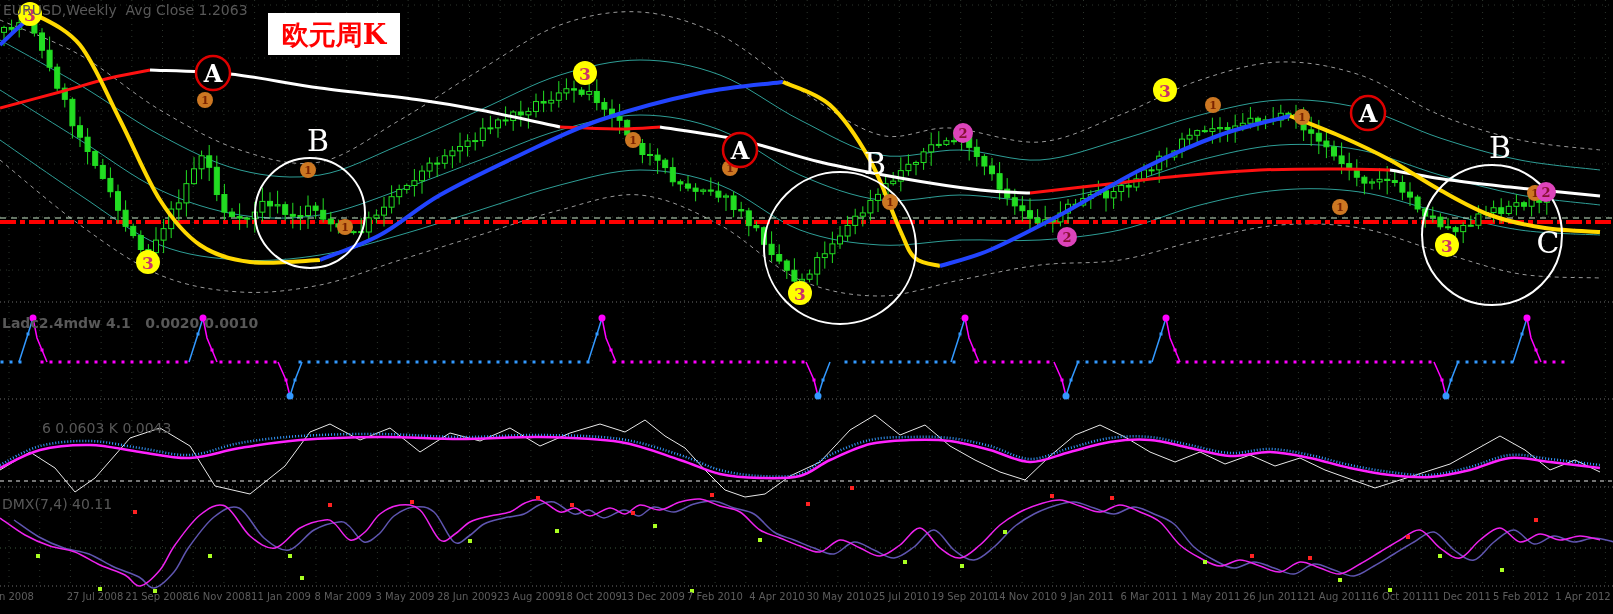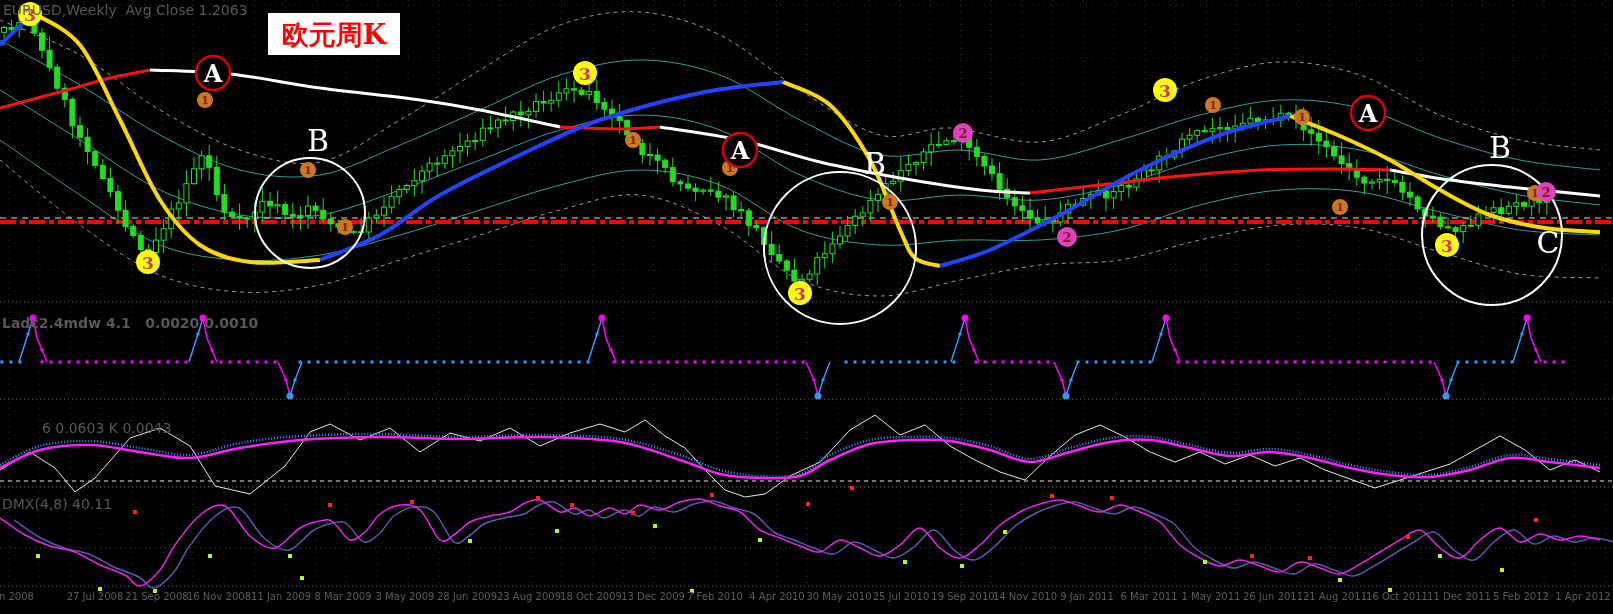--- a/index.html
+++ b/index.html
@@ -853,14 +853,14 @@
         <text x="1521" y="600" fill="#5d5d5d" font-size="10" text-anchor="middle" font-family="&quot;DejaVu Sans&quot;,sans-serif">5 Feb 2012</text>
         <text x="1583" y="600" fill="#5d5d5d" font-size="10" text-anchor="middle" font-family="&quot;DejaVu Sans&quot;,sans-serif">1 Apr 2012</text>
       </g>
     </svg>
   <div class="tiny-label" style="left:3px;top:2px;">EURUSD,Weekly  Avg Close 1.2063</div>
   <div class="annot-box">
     <span>欧元周K</span>
   </div>
   <div class="tiny-label" style="left:2px;top:315px;font-weight:bold;">Ladc2.4mdw 4.1   0.0020 0.0010</div>
   <div class="tiny-label" style="left:2px;top:420px;margin-left:40px;">6 0.0603 K 0.0043</div>
-  <div class="tiny-label" style="left:2px;top:496px;">DMX(4,8) 40.11</div>
+  <div class="tiny-label" style="left:2px;top:496px;">DMX(7,4) 40.11</div>
 </div>
 
 </body></html>

